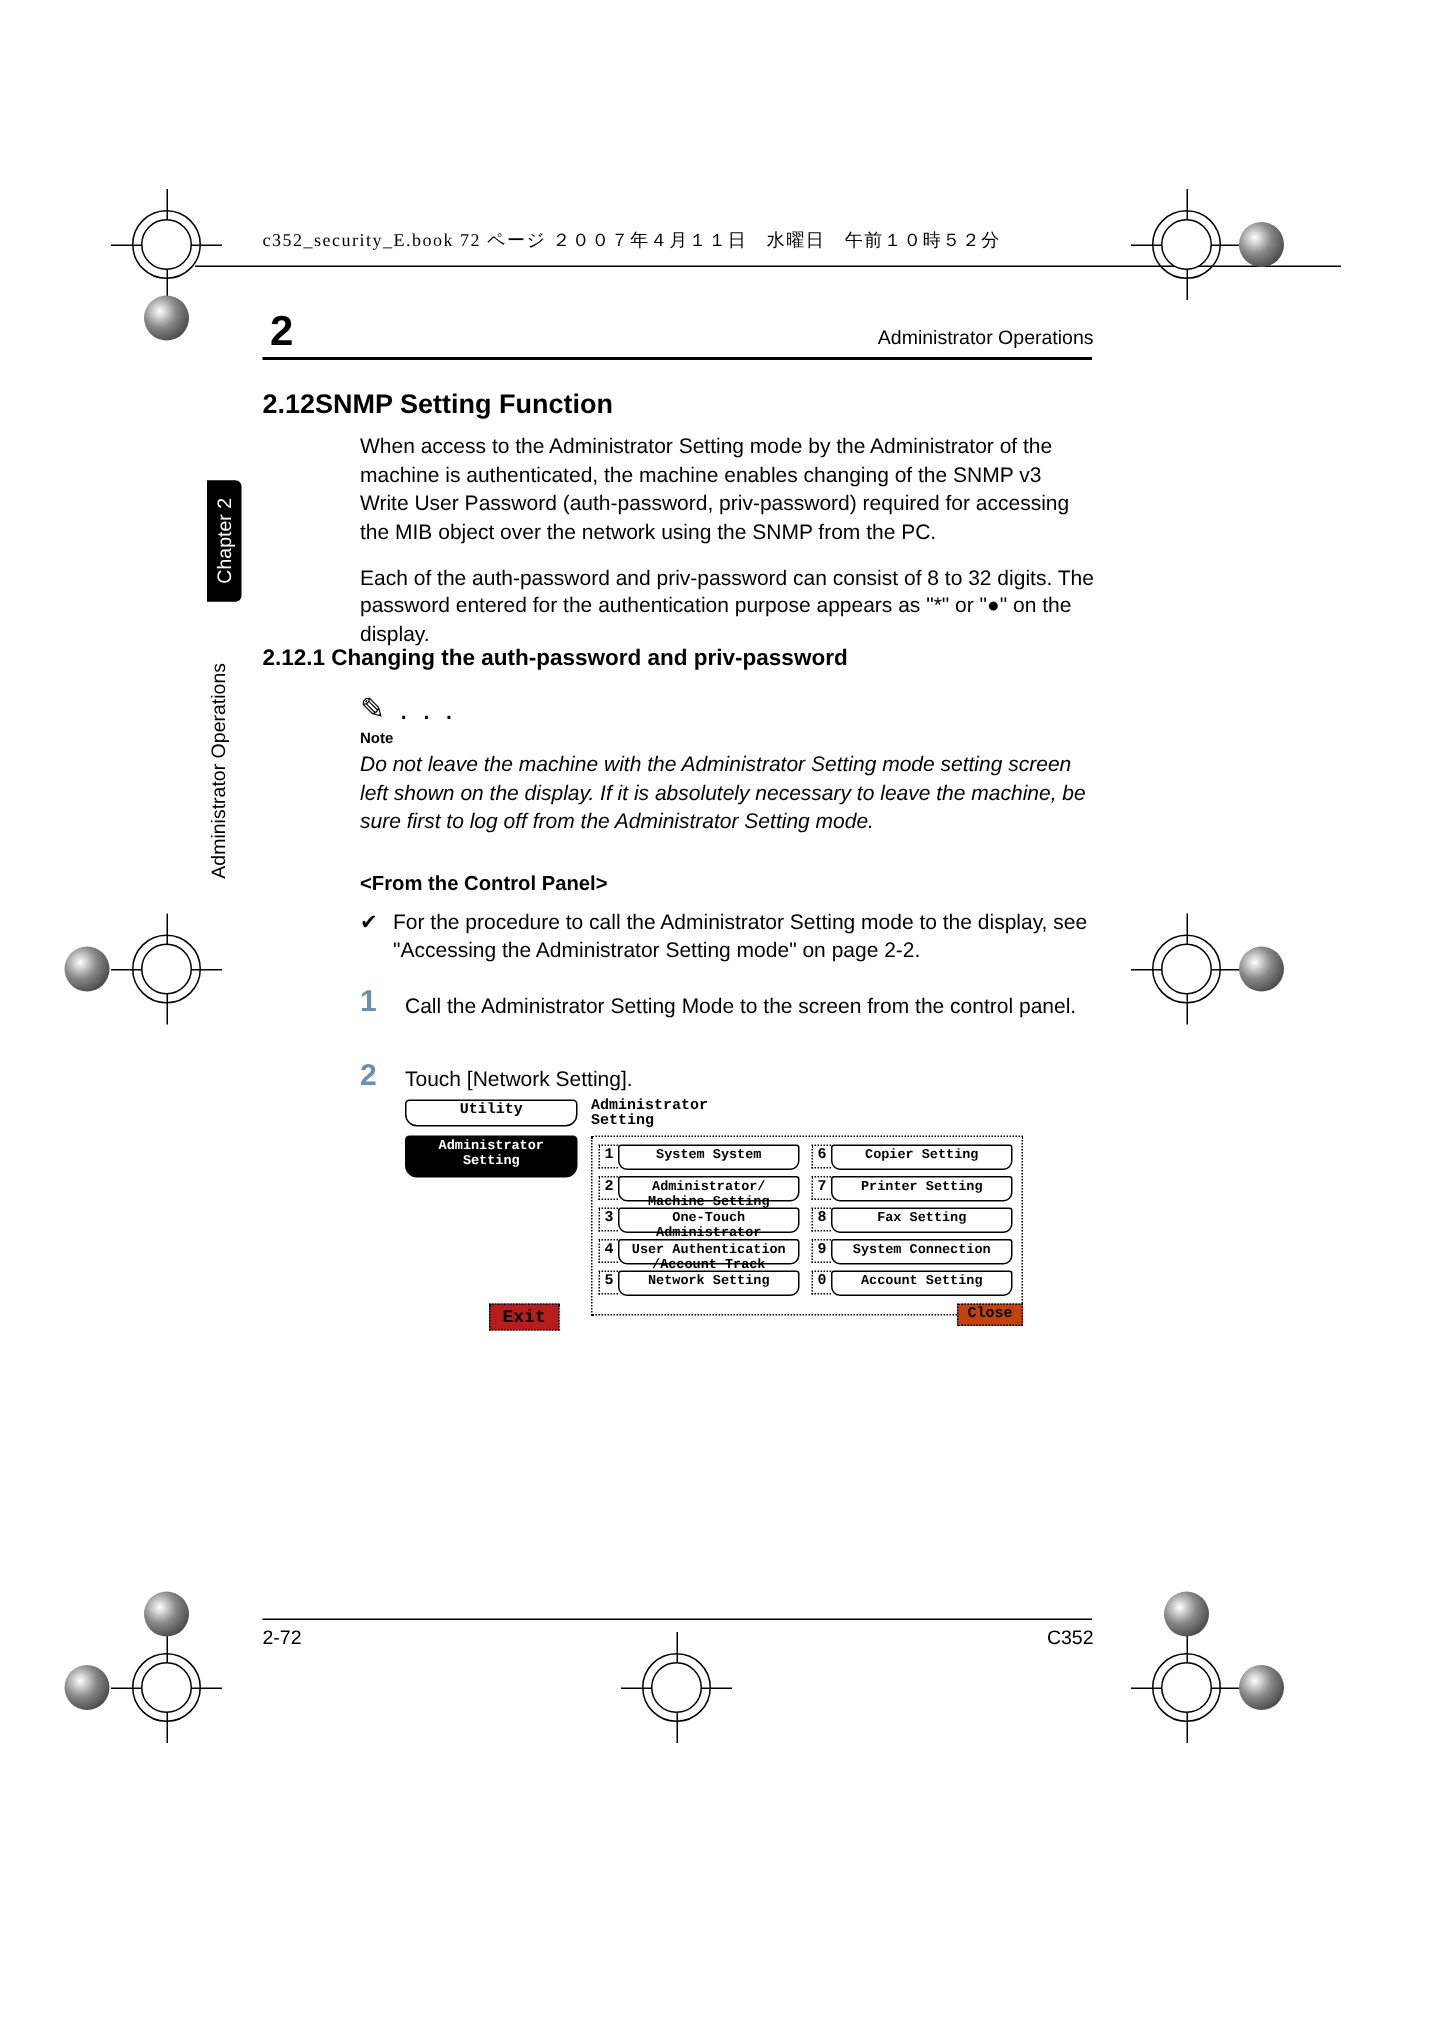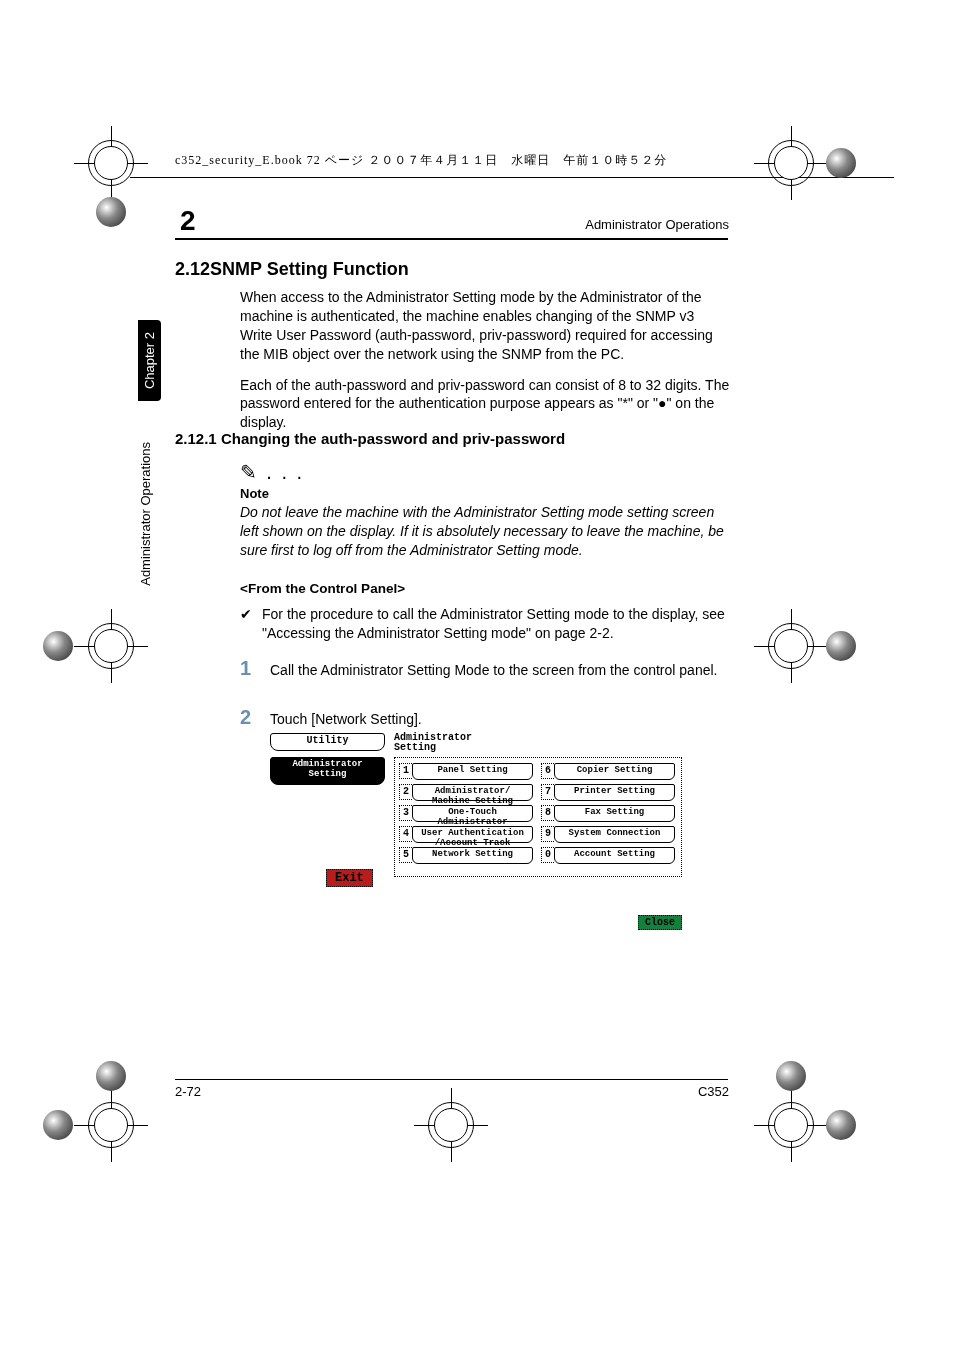--- a/index.html
+++ b/index.html
@@ -72,21 +72,21 @@
     left: 240px;
     top: 460px;
     width: 490px;
   }
   .note-icon {
     font-size: 20px;
     letter-spacing: 2px;
   }
   .note-label {
     font-weight: bold;
-    font-size: 13px;
+    font-size: 10px;
     margin-top: 2px;
   }
   .note-text {
     font-style: italic;
     font-size: 14px;
     line-height: 1.35;
     margin-top: 2px;
   }
   .from-panel {
     position: absolute;
@@ -208,22 +208,21 @@
     padding-top: 1px;
     white-space: pre;
   }
   .close-btn {
     position: absolute;
     right: 0;
     top: 136px;
     border: 1px dotted #000;
     padding: 1px 6px;
     font-size: 10px;
-    background: #15803d;
-    margin-top: 46px;
+    background: #c2410c;
   }
   .footer-line {
     position: absolute;
     left: 175px;
     top: 1079px;
     width: 553px;
     border-top: 1px solid #000;
   }
   .footer-left {
     position: absolute;
@@ -323,21 +322,21 @@
 Setting</div>
     <div class="exit-btn">Exit</div>
   </div>
   <div class="panel-right">
     <div class="panel-title">Administrator
 Setting</div>
     <div class="dots-box">
       <div class="menu-col left" id="menu-left">
           <div class="menu-item">
             <div class="n">1</div>
-            <div class="lbl">Panel Setting</div>
+            <div class="lbl">System System</div>
           </div>
           <div class="menu-item">
             <div class="n">2</div>
             <div class="lbl">Administrator/
 Machine Setting</div>
           </div>
           <div class="menu-item">
             <div class="n">3</div>
             <div class="lbl">One-Touch
 Administrator</div>

